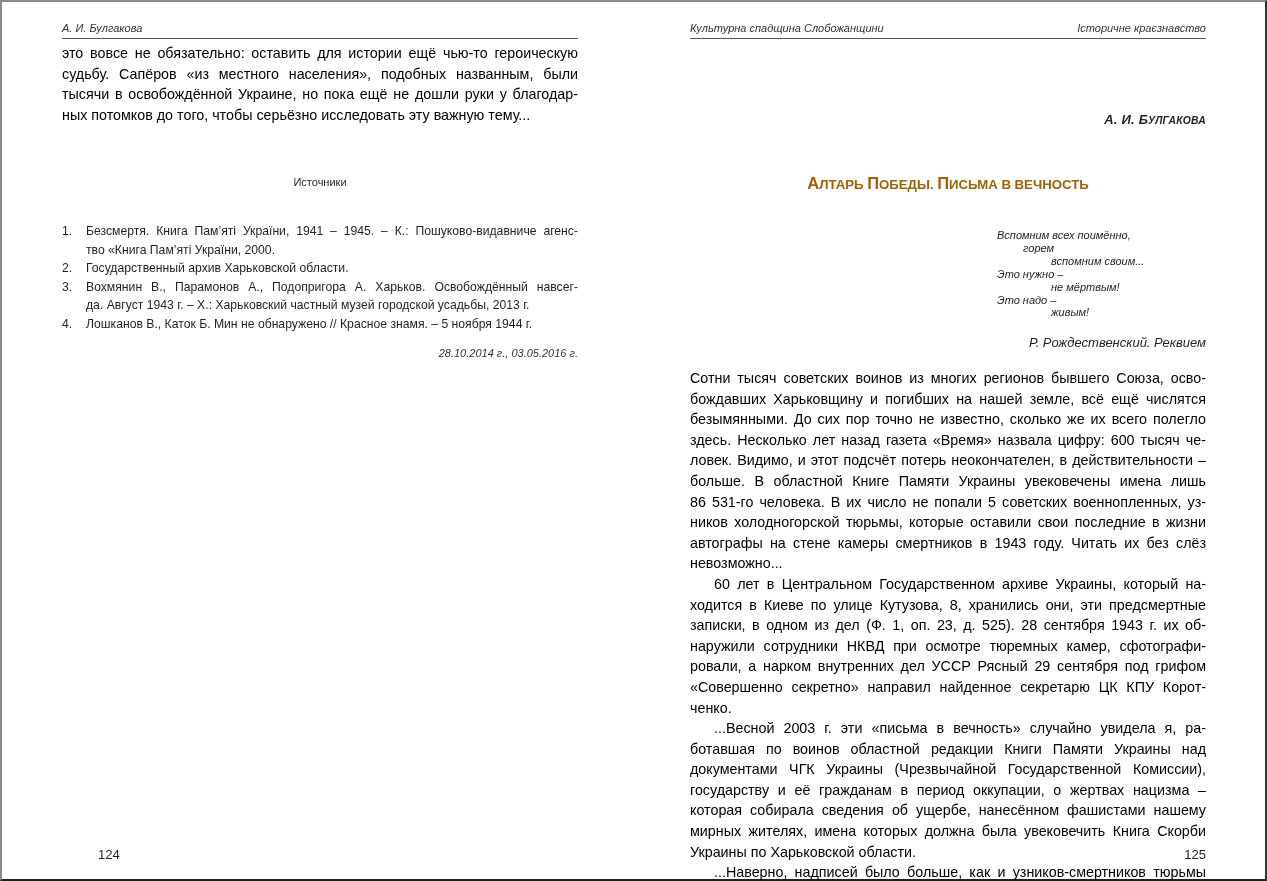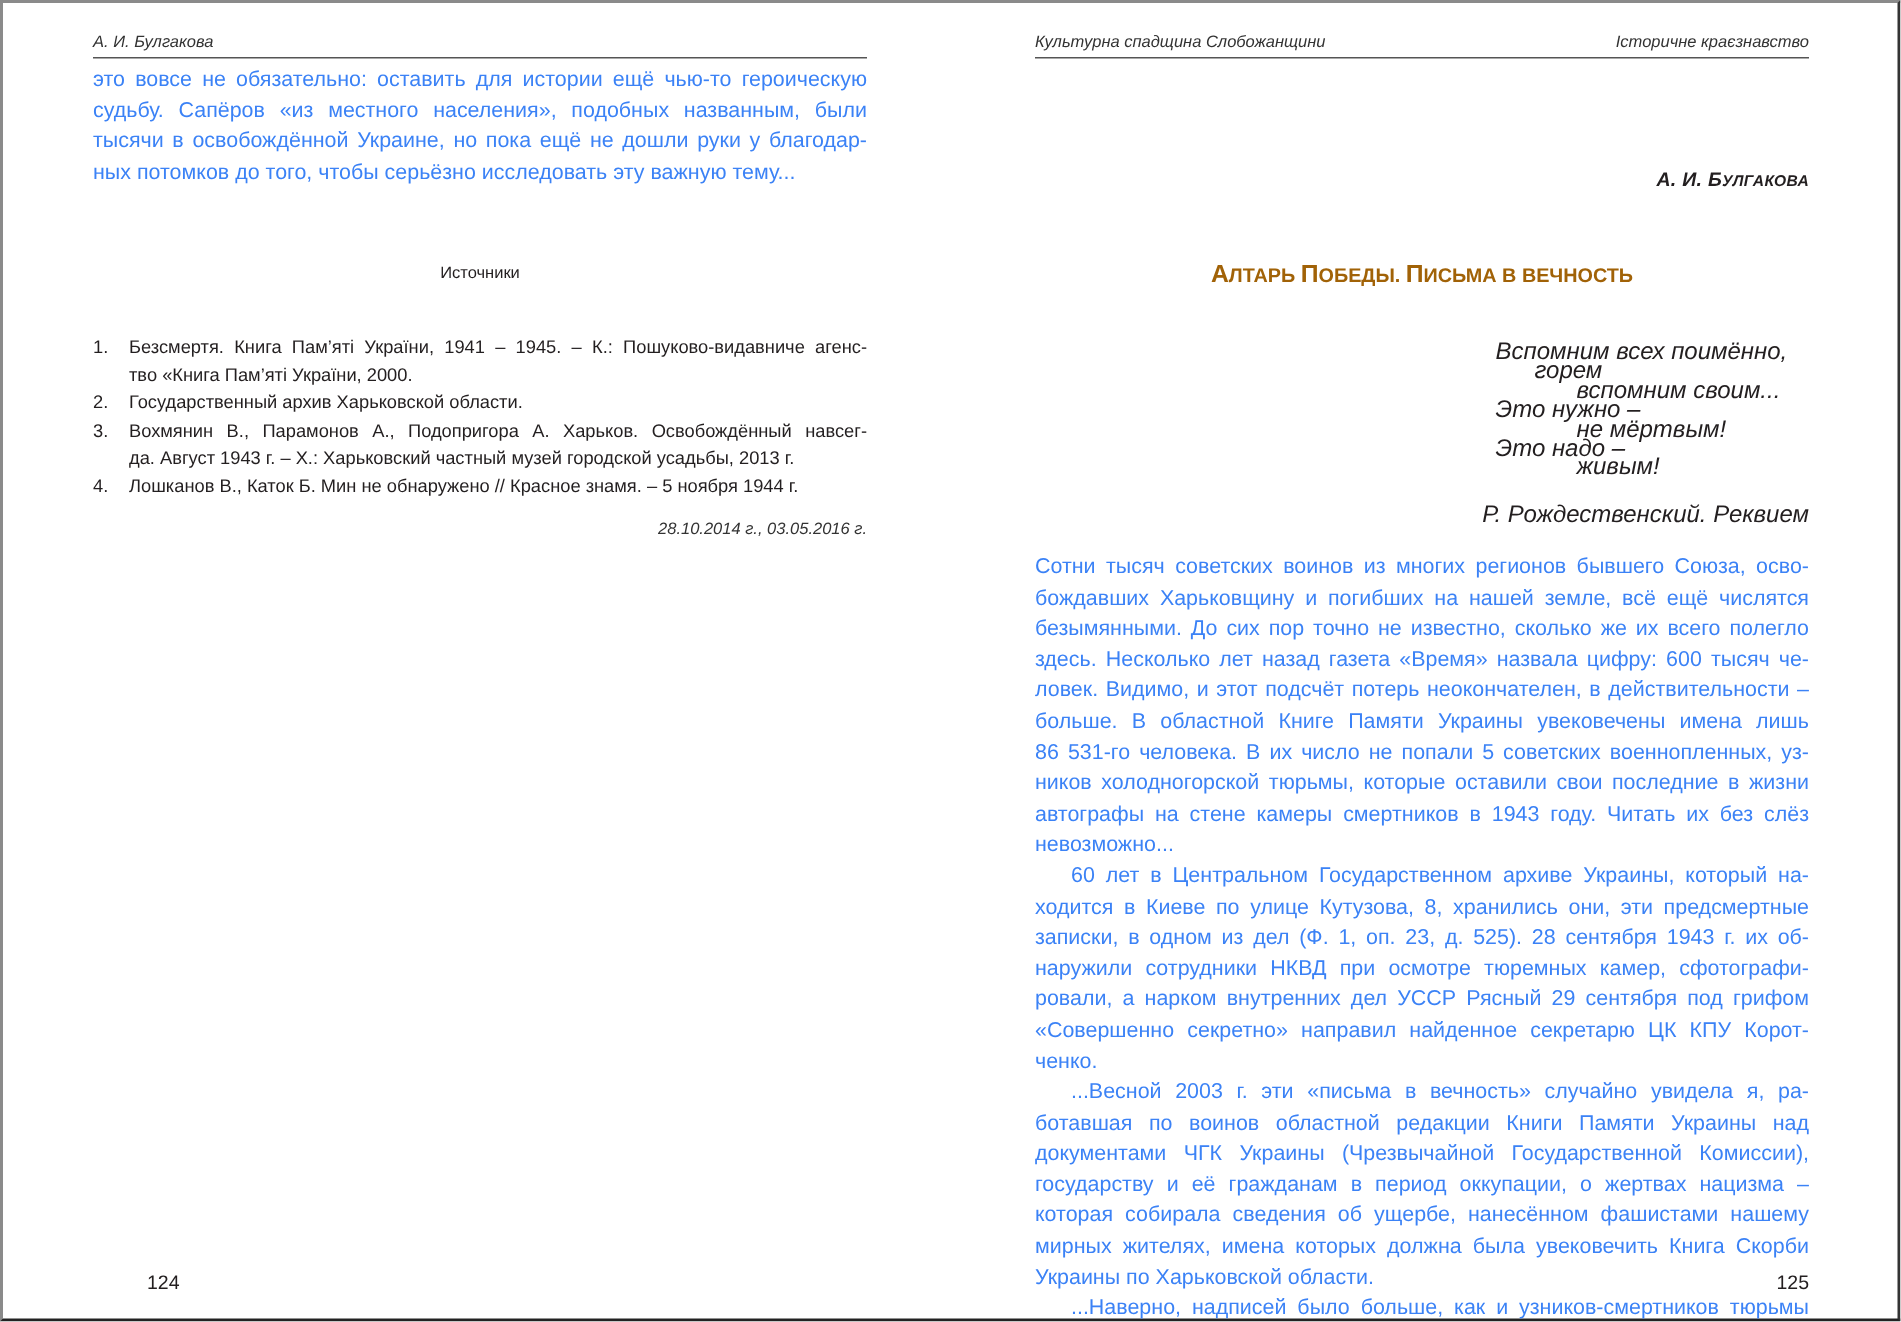--- a/index.html
+++ b/index.html
@@ -7,44 +7,44 @@
       font-family: "Liberation Sans", sans-serif; color: #231f20; }
     .frame { position: absolute; left: 0; top: 0; width: 1267px; height: 881px; box-sizing: border-box;
       border-top: 2px solid #8a8a8a; border-left: 2px solid #8a8a8a;
       border-right: 2px solid #333; border-bottom: 2px solid #222; }
     .page { position: absolute; top: 0; height: 689px; }
     .page-left { left: 62px; width: 516px; }
     .page-right { left: 690px; width: 516px; }
     .running-head { position: absolute; top: 22px; left: 0; width: 100%; height: 16px;
       border-bottom: 1px solid #555; font-style: italic; font-size: 11px; color: #333;
       display: flex; justify-content: space-between; }
-    .body-text { font-size: 14.3px; line-height: 20.6px; color: #3b82f6; }
+    .body-text { font-size: 14.3px; line-height: 20.6px; color: #000000; }
     .jline { display: block; text-align: justify; text-align-last: justify; white-space: nowrap; height: 20.6px; }
     .jline.last { text-align-last: left; }
     .jline.indent { padding-left: 24px; }
     .left-body { position: absolute; top: 43px; left: 0; width: 516px; }
     .sources-title { position: absolute; top: 176px; left: 0; width: 516px; text-align: center;
       font-size: 11px; color: #231f20; }
     .sources-list { position: absolute; top: 222px; left: 0; width: 516px; font-size: 12.2px; line-height: 18.6px; }
     .src-item { position: relative; padding-left: 24px; }
     .src-num { position: absolute; left: 0; top: 0; }
     .src-line { display: block; text-align: justify; text-align-last: justify; white-space: nowrap; }
     .src-line.last { text-align-last: left; }
     .dates { position: absolute; top: 347px; right: 0; font-style: italic; font-size: 11px; color: #333; }
     .page-num { position: absolute; top: 847px; font-size: 13px; color: #231f20; margin-left: 36px; }
     .author-right { position: absolute; top: 112px; right: 0; font-weight: bold; font-style: italic;
       font-size: 13px; letter-spacing: 0.2px; color: #231f20; }
     .author-right .sc { font-size: 10.4px; text-transform: uppercase; }
     .article-title { position: absolute; top: 174px; left: 0; width: 516px; text-align: center;
       font-weight: bold; font-size: 16.5px; color: #a16207; }
     .article-title .sc { font-size: 13.2px; text-transform: uppercase; }
-    .epigraph { position: absolute; top: 229px; left: 307px; font-style: italic; font-size: 16px;
+    .epigraph { position: absolute; top: 229px; left: 307px; font-style: italic; font-size: 11px;
       line-height: 12.9px; color: #231f20; }
     .epigraph .ep-line { display: block; white-space: nowrap; }
-    .epigraph-source { position: absolute; top: 335px; right: 0; font-style: italic; font-size: 16px; color: #231f20; }
+    .epigraph-source { position: absolute; top: 335px; right: 0; font-style: italic; font-size: 13px; color: #231f20; }
     .right-body { position: absolute; top: 368px; left: 0; width: 516px; }
   </style>
 </head>
 <body>
 
 <div class="frame"></div>
 
 <div class="page page-left">
   <div class="running-head">
     <span>А. И. Булгакова</span>

